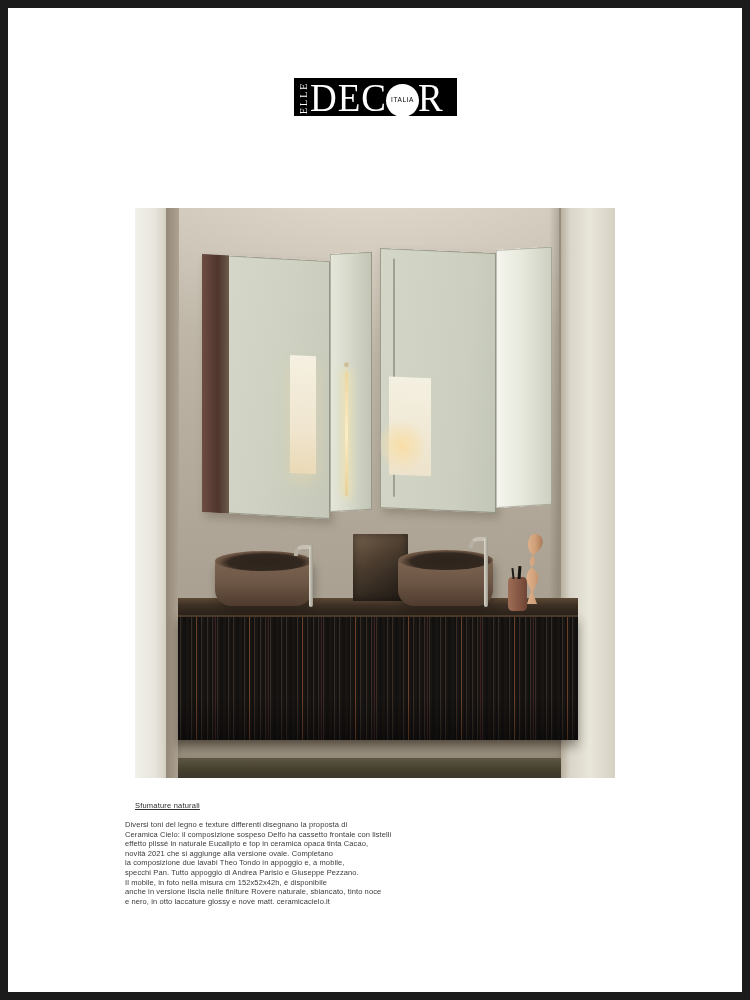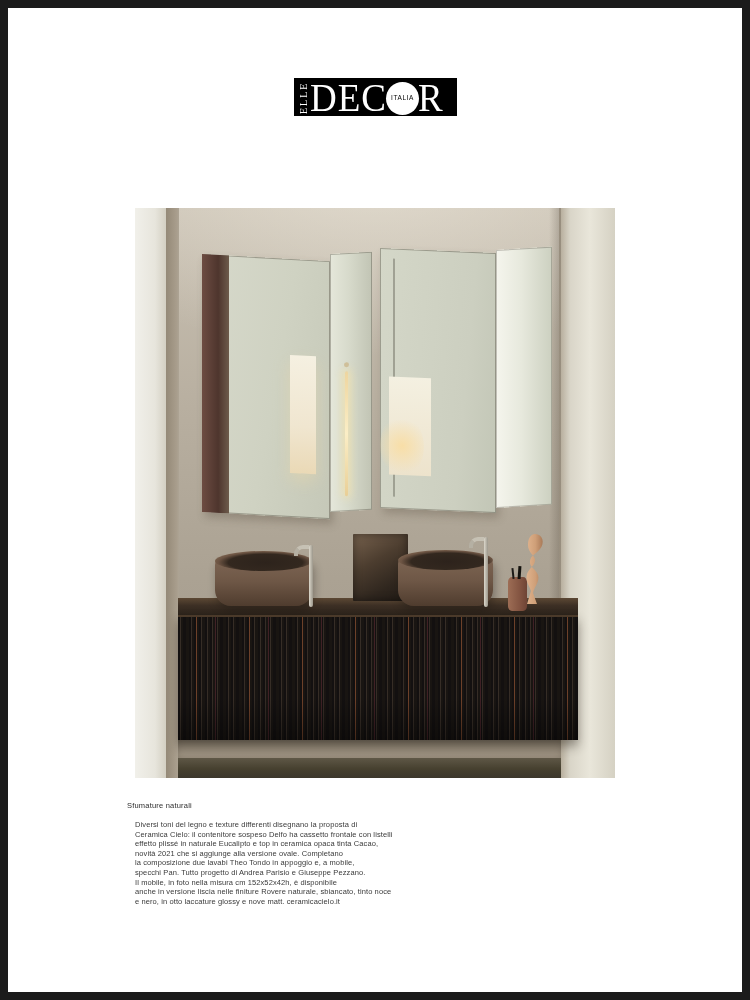--- a/index.html
+++ b/index.html
@@ -6,21 +6,21 @@
               font-family:"Liberation Sans", sans-serif; position:relative; overflow:hidden; }
 
   .page-frame { position:absolute; inset:0; border:8px solid #1b1b1b; box-sizing:border-box; z-index:50; }
 
   
   .masthead { position:absolute; left:294px; top:78px; width:163px; height:38px; background:#000;
               display:flex; align-items:center; z-index:5; }
   .elle-vert { writing-mode:vertical-rl; transform:rotate(180deg); color:#fff;
                font-family:"Liberation Serif", serif; font-size:10px; letter-spacing:2px;
                height:34px; margin:0 1px 0 5px; line-height:1; }
-  .decor { display:flex; align-items:center; color:#fff; font-family:"Liberation Serif", serif;
+  .decor { display:flex; align-items:flex-end; color:#fff; font-family:"Liberation Serif", serif;
            font-size:37px; line-height:1; }
   .decor .seg { transform:scaleY(1.06); letter-spacing:1px; }
   .o-circle { width:33px; height:33px; border-radius:50%; background:#fff; margin:0 -1px;
               display:flex; align-items:center; justify-content:center; position:relative; top:1px; }
   .o-circle span { color:#000; font-size:6.5px; letter-spacing:.6px; font-family:"Liberation Sans",sans-serif; }
 
   
   .photo { position:absolute; left:135px; top:208px; width:480px; height:570px; overflow:hidden;
            background:
              radial-gradient(120% 55% at 50% -8%, rgba(246,241,229,.55), rgba(246,241,229,0) 62%),
@@ -106,23 +106,23 @@
       box-sizing:border-box; }
   .faucet-l { left:174px; top:337px; height:62px; }
   .faucet-r { left:349px; top:329px; height:70px; }
   .cup { left:373px; top:369px; width:19px; height:34px; border-radius:4px/5px;
       background:linear-gradient(90deg,#9d6d55 0%, #845542 60%, #6e4435 100%); }
   .brush-a { left:377px; top:360px; width:2px; height:11px; background:#1c1a17; transform:rotate(-6deg); }
   .brush-b { left:383px; top:358px; width:2.5px; height:13px; background:#14120e; transform:rotate(4deg); }
   .sculpture { left:385px; top:324px; width:28px; height:78px; }
 
   
-  .caption-heading { position:absolute; left:127px; top:801px; font-size:7.5px; color:#2d2d2d;
-      letter-spacing:.2px; }
-  .caption-lines { position:absolute; left:135px; top:820px; font-size:7.5px; line-height:9.6px;
+  .caption-heading { position:absolute; left:135px; top:801px; font-size:7.5px; color:#2d2d2d;
+      text-decoration:underline; letter-spacing:.2px; }
+  .caption-lines { position:absolute; left:125px; top:820px; font-size:7.5px; line-height:9.6px;
       color:#3a3a3a; letter-spacing:.1px; }
 </style>
 </head>
 <body>
 
 <div class="page-frame"></div>
 
 <div class="masthead">
   <div class="elle-vert">ELLE</div>
   <div class="decor">
@@ -177,21 +177,21 @@
   </svg>
 
   <div class="vanity"></div>
   <div class="recess"></div>
   <div class="floor-band"></div>
 </div>
 
 <div class="caption-heading">Sfumature naturali</div>
 <div class="caption-lines">
   <div>Diversi toni del legno e texture differenti disegnano la proposta di</div>
-  <div>Ceramica Cielo: il contenitore sospeso Delfo ha cassetto frontale con listelli</div>
+  <div>Ceramica Cielo: il composizione sospeso Delfo ha cassetto frontale con listelli</div>
   <div>effetto plissé in naturale Eucalipto e top in ceramica opaca tinta Cacao,</div>
   <div>novità 2021 che si aggiunge alla versione ovale. Completano</div>
   <div>la composizione due lavabi Theo Tondo in appoggio e, a mobile,</div>
-  <div>specchi Pan. Tutto progetto di Andrea Parisio e Giuseppe Pezzano.</div>
+  <div>specchi Pan. Tutto appoggio di Andrea Parisio e Giuseppe Pezzano.</div>
   <div>Il mobile, in foto nella misura cm 152x52x42h, è disponibile</div>
   <div>anche in versione liscia nelle finiture Rovere naturale, sbiancato, tinto noce</div>
   <div>e nero, in otto laccature glossy e nove matt. ceramicacielo.it</div>
 </div>
 
 </body></html>

